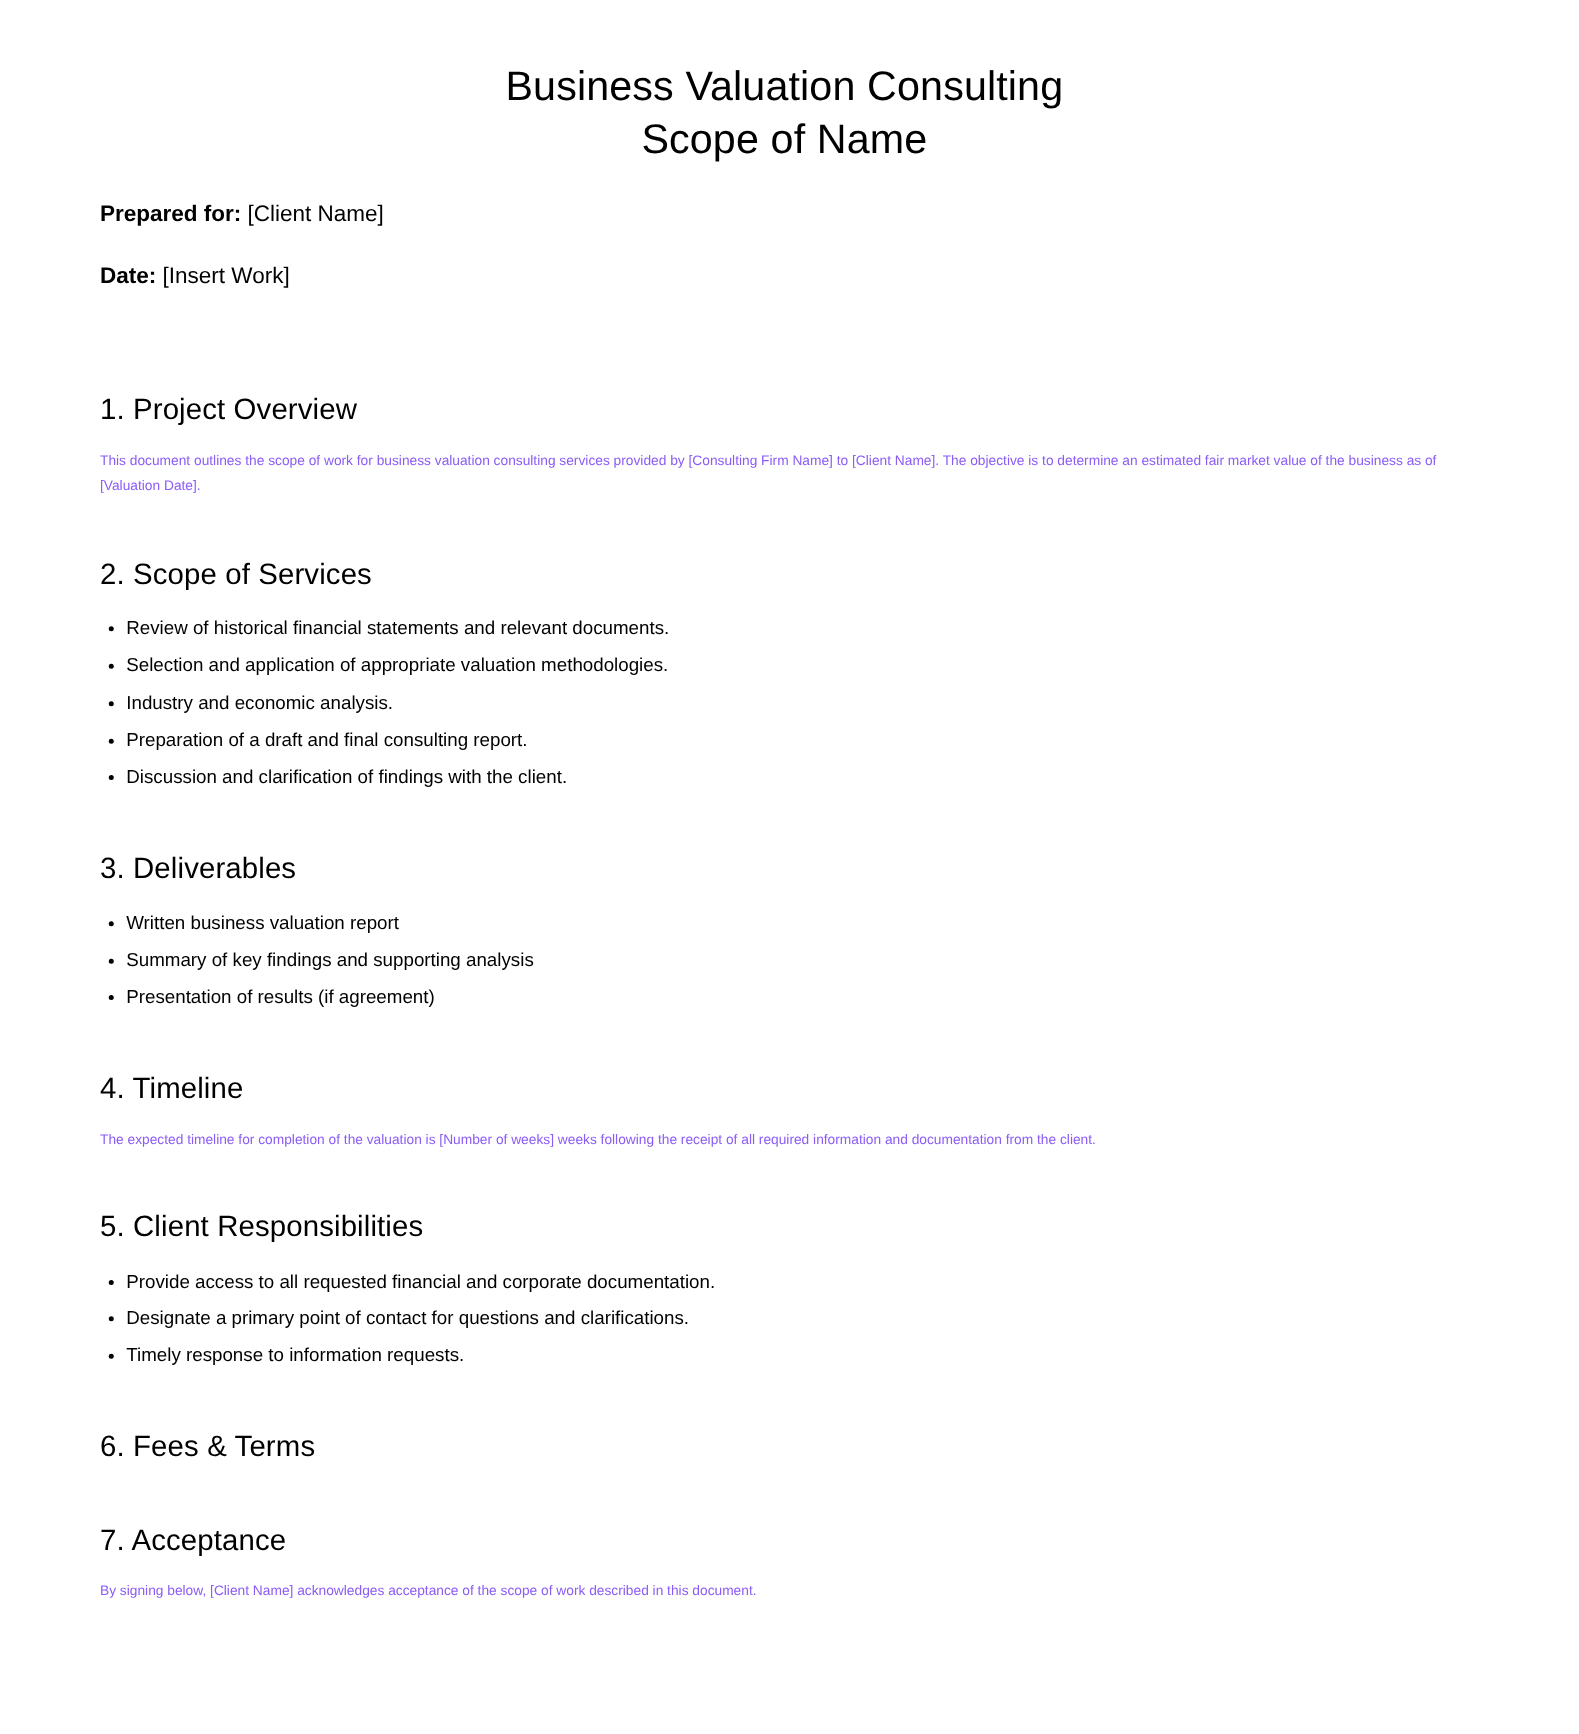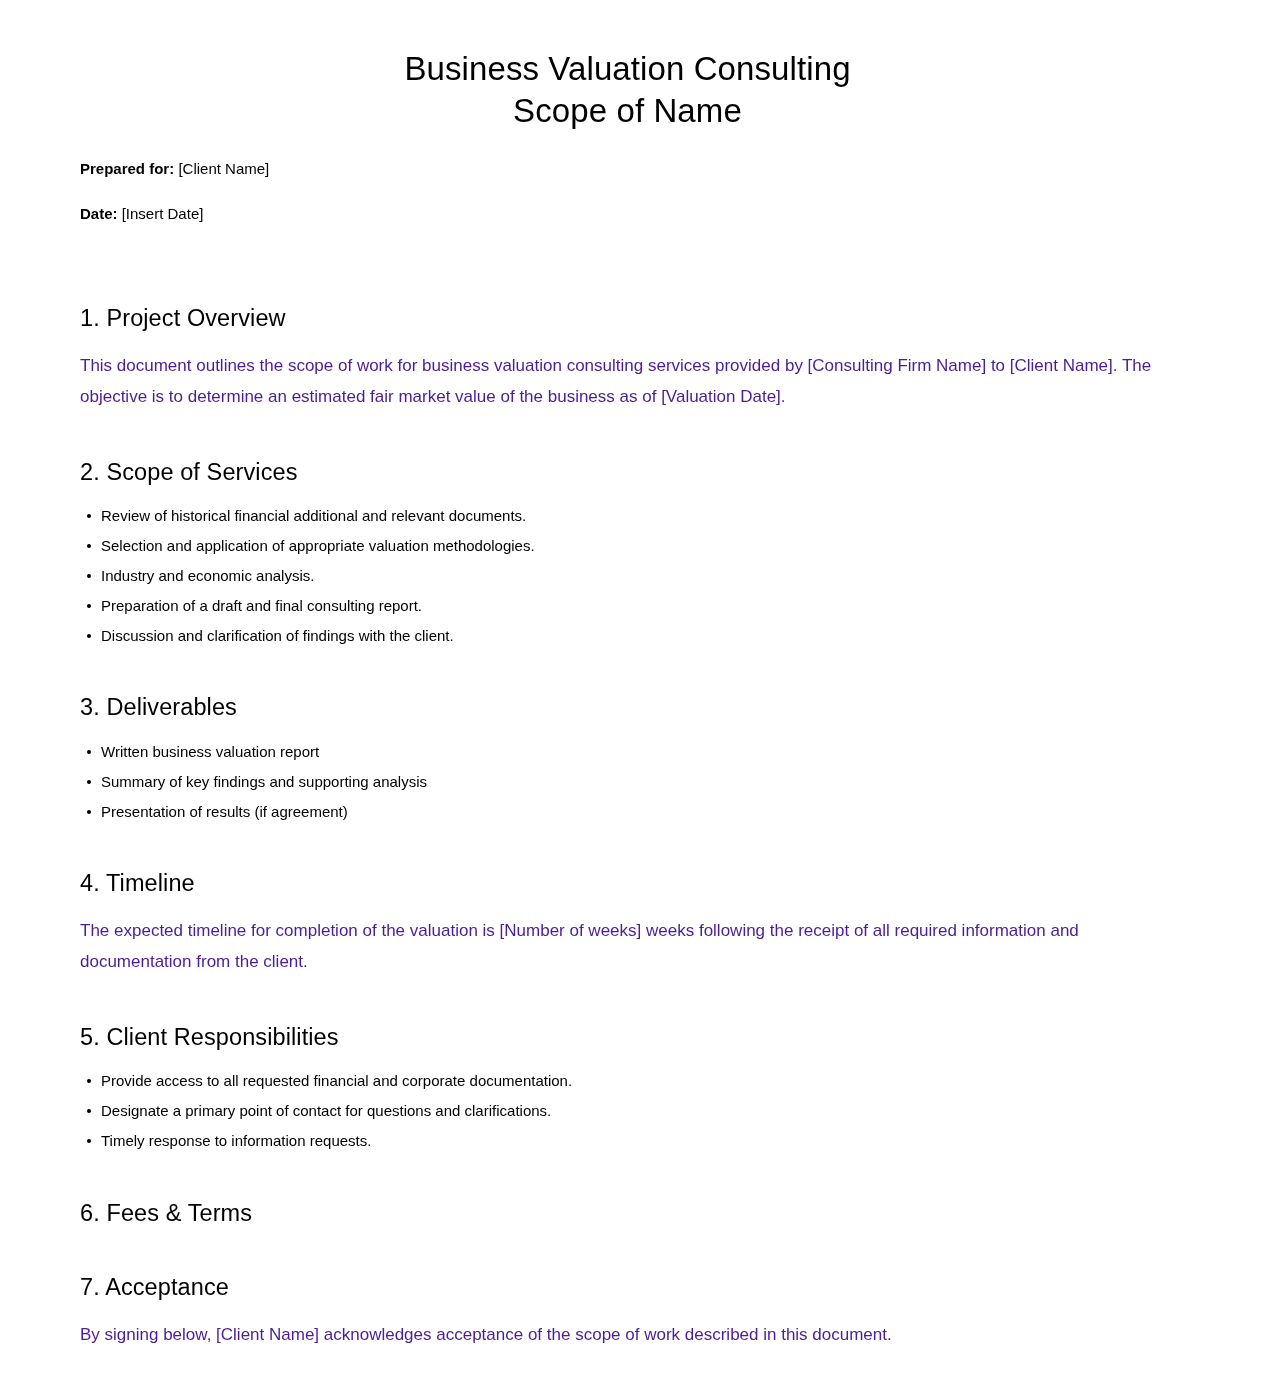--- a/index.html
+++ b/index.html
@@ -26,21 +26,21 @@
     line-height: 1.28;
     letter-spacing: 0.1px;
     margin: 0 0 26px 0;
     color: #000;
     text-align: center;
   }
   .doc-title .title-line {
     display: block;
   }
   .meta-line {
-    font-size: 15px;
+    font-size: 18px;
     line-height: 1.5;
     margin: 0 0 22px 0;
     color: #000;
   }
   .meta-line:last-of-type {
     margin-bottom: 0;
   }
   .meta-label {
     font-weight: 700;
   }
@@ -55,24 +55,24 @@
   }
   h2.section-heading {
     font-size: 23.5px;
     font-weight: 400;
     line-height: 1.3;
     margin: 0 0 16px 0;
     color: #000;
     letter-spacing: 0.1px;
   }
   p.body-text {
-    font-size: 17px;
+    font-size: 11px;
     line-height: 1.85;
     margin: 0;
-    color: #4c1d95;
+    color: #8b5cf6;
     max-width: 1100px;
   }
   ul.bullets {
     list-style: none;
     margin: 0;
     padding: 0;
   }
   ul.bullets li {
     position: relative;
     font-size: 15px;
@@ -103,32 +103,32 @@
   <h1 class="doc-title">
     <span class="title-line">Business Valuation Consulting</span>
     <span class="title-line">Scope of Name</span>
   </h1>
 
   <p class="meta-line">
     <span class="meta-label">Prepared for:</span><span> </span><span class="meta-value">[Client Name]</span>
   </p>
 
   <p class="meta-line">
-    <span class="meta-label">Date:</span><span> </span><span class="meta-value">[Insert Date]</span>
+    <span class="meta-label">Date:</span><span> </span><span class="meta-value">[Insert Work]</span>
   </p>
 
   <section class="section">
     <h2 class="section-heading">1. Project Overview</h2>
     <p class="body-text">This document outlines the scope of work for business valuation consulting services provided by [Consulting Firm Name] to [Client Name]. The objective is to determine an estimated fair market value of the business as of [Valuation Date].</p>
   </section>
 
   <section class="section">
     <h2 class="section-heading">2. Scope of Services</h2>
     <ul class="bullets">
-      <li>Review of historical financial additional and relevant documents.</li>
+      <li>Review of historical financial statements and relevant documents.</li>
       <li>Selection and application of appropriate valuation methodologies.</li>
       <li>Industry and economic analysis.</li>
       <li>Preparation of a draft and final consulting report.</li>
       <li>Discussion and clarification of findings with the client.</li>
     </ul>
   </section>
 
   <section class="section">
     <h2 class="section-heading">3. Deliverables</h2>
     <ul class="bullets">

